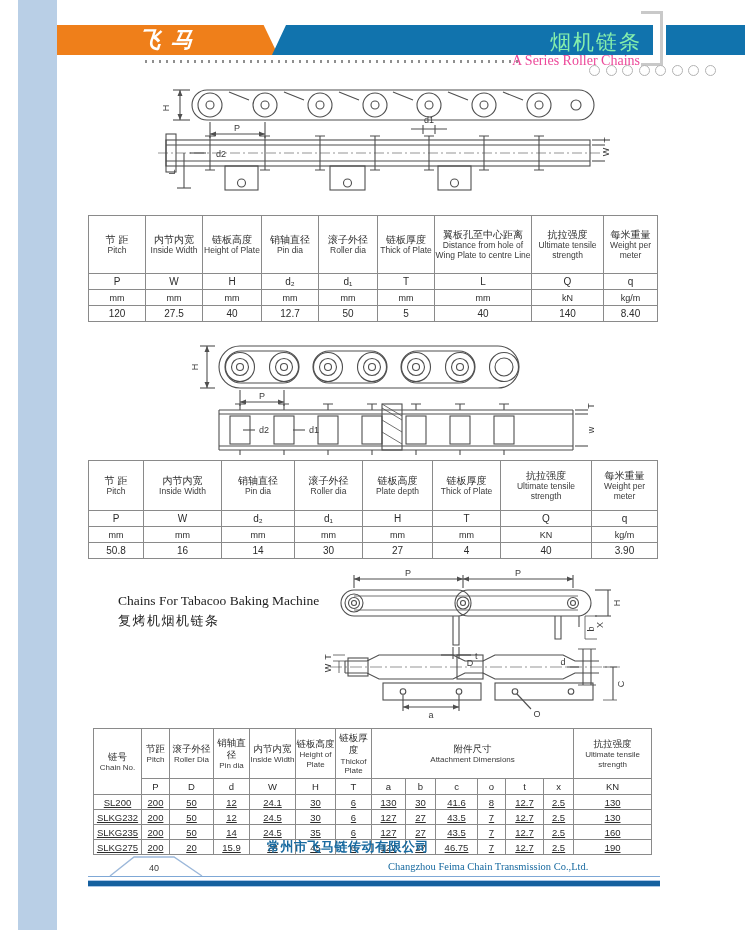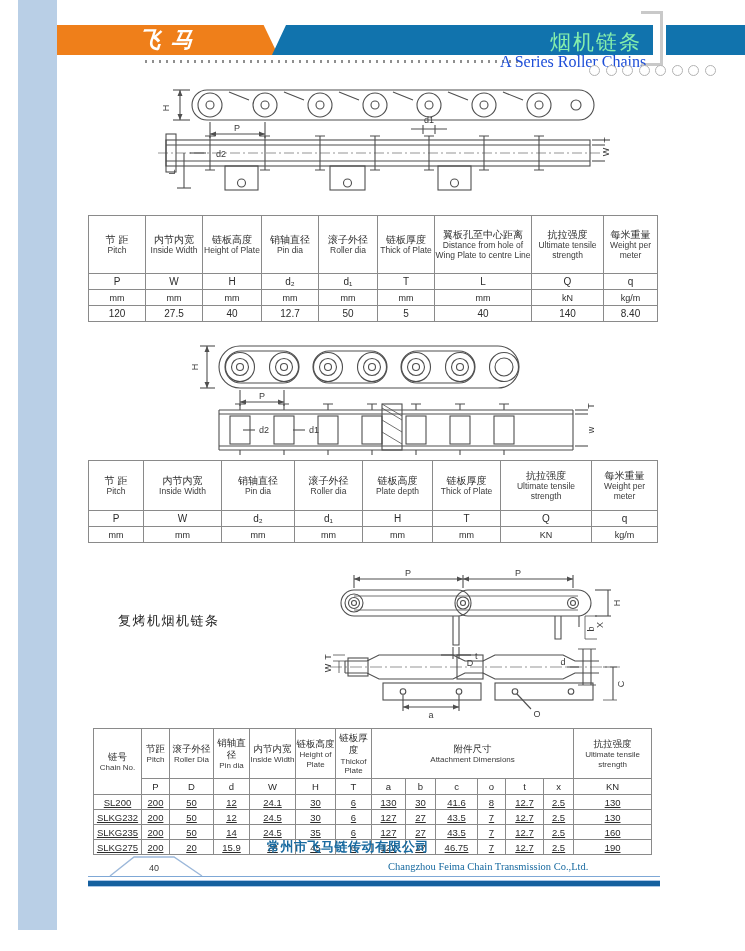--- a/index.html
+++ b/index.html
@@ -16,22 +16,22 @@
   .logo-text{color:#fff;font-family:"Liberation Serif",serif;font-weight:bold;font-style:italic;
         font-size:22px;letter-spacing:10px;padding-left:6px;transform:skewX(-4deg);}
   .banner{position:absolute;left:272px;top:25px;width:381px;height:30px;background:#1173ad;
         clip-path:polygon(14px 0,100% 0,100% 100%,0 100%);}
   .banner-title{position:absolute;right:11px;top:3px;color:#86efac;font-size:21px;font-weight:500;letter-spacing:2px;}
   .banner-right{position:absolute;left:666px;top:25px;width:79px;height:30px;background:#1173ad;}
   .bracket{position:absolute;left:641px;top:11px;width:19px;height:49px;
         border-top:3px solid #c9c9c9;border-right:3px solid #c9c9c9;border-bottom:3px solid #c9c9c9;}
   .dots{position:absolute;left:145px;top:60px;width:374px;height:3px;
         background:repeating-linear-gradient(90deg,#8f8f8f 0 2px,transparent 2px 7px);}
-  .subtitle{position:absolute;left:500px;top:53px;width:152px;text-align:left;
-        font-family:"Liberation Serif",serif;font-size:16px;color:#1d4ed8;}
+  .subtitle{position:absolute;left:500px;top:53px;width:152px;text-align:center;
+        font-family:"Liberation Serif",serif;font-size:14px;color:#ec4899;}
   .circles{position:absolute;left:589px;top:65px;display:flex;gap:5.5px;}
   .circle{width:11px;height:11px;border:1.5px solid #b3b3b3;border-radius:50%;box-sizing:border-box;background:#fff;}
 
   
   .tblwrap{position:absolute;}
   table{border-collapse:collapse;table-layout:fixed;}
   th,td{border:1px solid #8a8a8a;text-align:center;vertical-align:middle;padding:0;font-weight:normal;overflow:hidden;}
   .t-zh{display:block;font-size:10px;line-height:1.3;}
   .t-en{display:block;font-size:8.5px;line-height:1.15;color:#3a3a3a;}
   tr.hdr1{height:58px;} tr.hdr2{height:50px;} tr.hdr3{height:50px;}
@@ -380,25 +380,36 @@
       <tr class="unit">
         <td>mm</td>
             <td>mm</td>
             <td>mm</td>
             <td>mm</td>
             <td>mm</td>
             <td>mm</td>
             <td>KN</td>
             <td>kg/m</td>
       </tr>
+      <tr class="data">
+        <td>50.8</td>
+            <td>16</td>
+            <td>14</td>
+            <td>30</td>
+            <td>27</td>
+            <td>4</td>
+            <td>40</td>
+            <td>3.90</td>
+      </tr>
     </tbody>
       </table>
   </div>
 
   <div class="sec-zh">复烤机烟机链条</div>
+  <div class="sec-en">Chains For Tabacoo Baking Machine</div>
 
   <svg class="abs" style="left:315px;top:567px;" width="320" height="153" viewBox="0 0 320 153">
     <g fill="none" stroke="#4f4f4f" stroke-width="1.1">
       <rect x="26" y="23" width="130" height="26" rx="13"></rect>
       <rect x="140" y="23" width="136" height="26" rx="13"></rect>
       <line x1="39" y1="29" x2="263" y2="29" stroke-width="0.8"></line>
       <line x1="39" y1="43" x2="263" y2="43" stroke-width="0.8"></line>
       <circle cx="39" cy="36" r="9"></circle>
         <circle cx="39" cy="36" r="5.5"></circle>
         <circle cx="39" cy="36" r="2.5"></circle>

